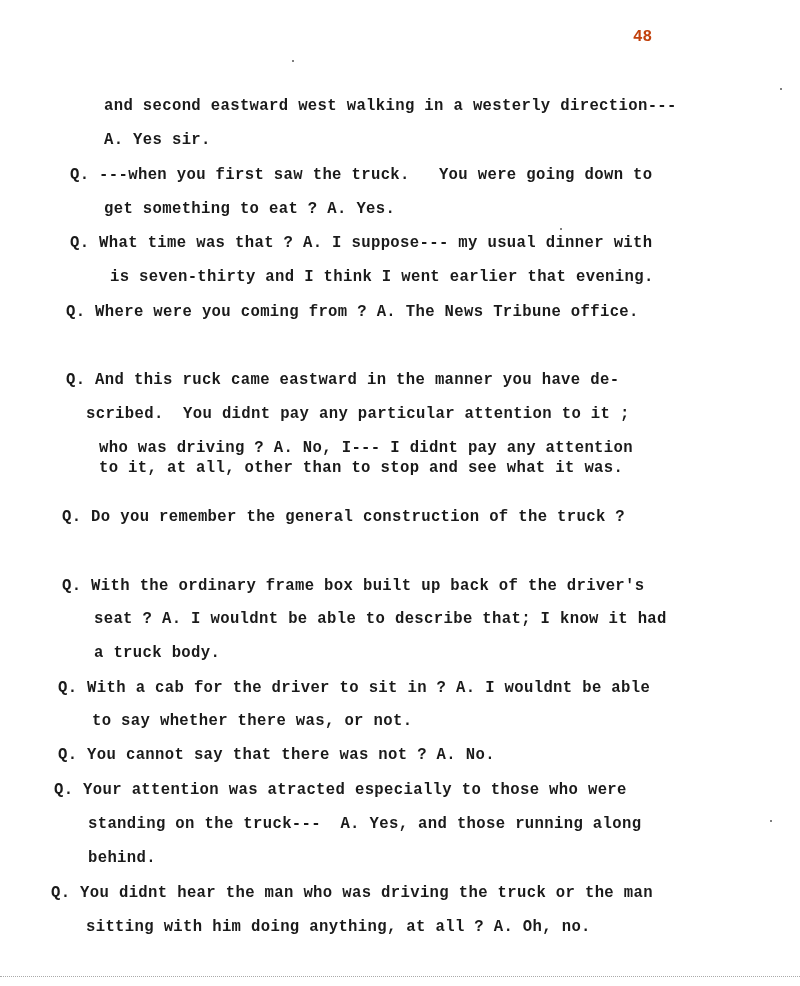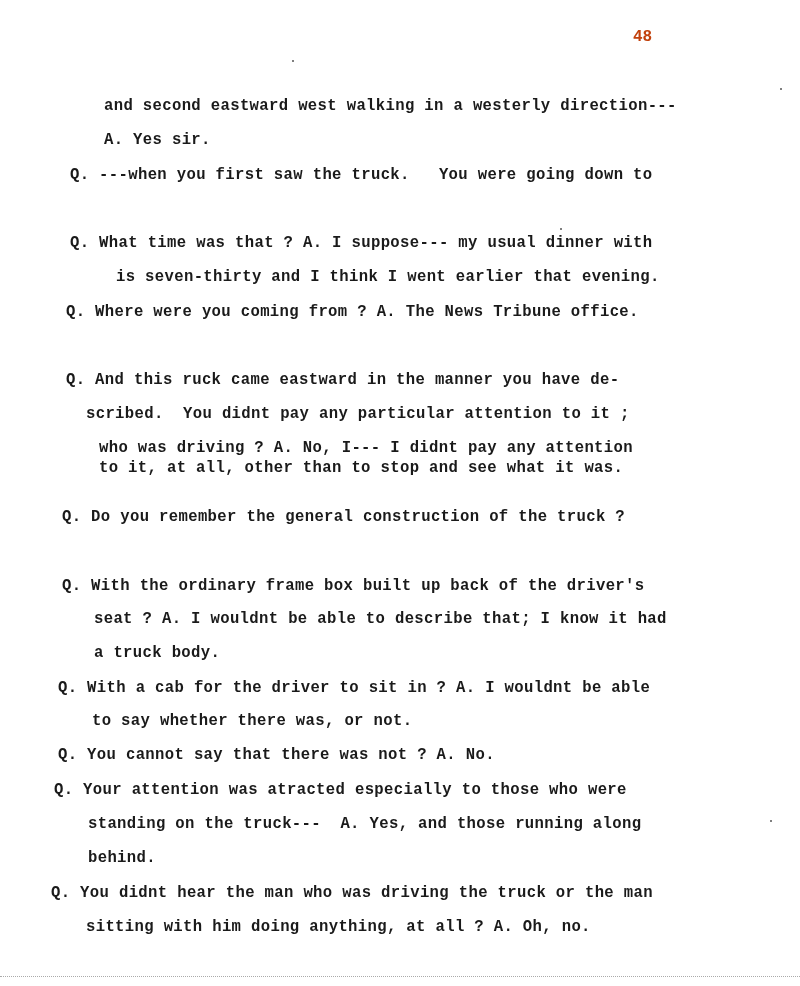--- a/index.html
+++ b/index.html
@@ -21,22 +21,23 @@
 </style>
 </head>
 <body>
 
 <div class="page">
   <div class="pageno">48</div>
 
   <div class="line" style="left: 104px; top: 97px;">and second eastward west walking in a westerly direction---</div>
   <div class="line" style="left: 104px; top: 131px;">A. Yes sir.</div>
   <div class="line" style="left: 70px; top: 166px;">Q. ---when you first saw the truck.   You were going down to</div>
+  <div class="line" style="left: 104px; top: 200px;">get something to eat ? A. Yes.</div>
   <div class="line" style="left: 70px; top: 234px;">Q. What time was that ? A. I suppose--- my usual dinner with</div>
-  <div class="line" style="left: 116px; top: 268px; text-align: center;">is seven-thirty and I think I went earlier that evening.</div>
+  <div class="line" style="left: 110px; top: 268px; text-align: center;">is seven-thirty and I think I went earlier that evening.</div>
   <div class="line" style="left: 66px; top: 303px;">Q. Where were you coming from ? A. The News Tribune office.</div>
   <div class="line" style="left: 66px; top: 371px;">Q. And this ruck came eastward in the manner you have de-</div>
   <div class="line" style="left: 86px; top: 405px;">scribed.  You didnt pay any particular attention to it ;</div>
   <div class="line" style="left: 99px; top: 439px;">who was driving ? A. No, I--- I didnt pay any attention</div>
   <div class="line" style="left: 99px; top: 447px; margin-top: 12px;">to it, at all, other than to stop and see what it was.</div>
   <div class="line" style="left: 62px; top: 508px;">Q. Do you remember the general construction of the truck ?</div>
   <div class="line" style="left: 62px; top: 577px;">Q. With the ordinary frame box built up back of the driver's</div>
   <div class="line" style="left: 94px; top: 610px;">seat ? A. I wouldnt be able to describe that; I know it had</div>
   <div class="line" style="left: 94px; top: 644px;">a truck body.</div>
   <div class="line" style="left: 58px; top: 679px;">Q. With a cab for the driver to sit in ? A. I wouldnt be able</div>

